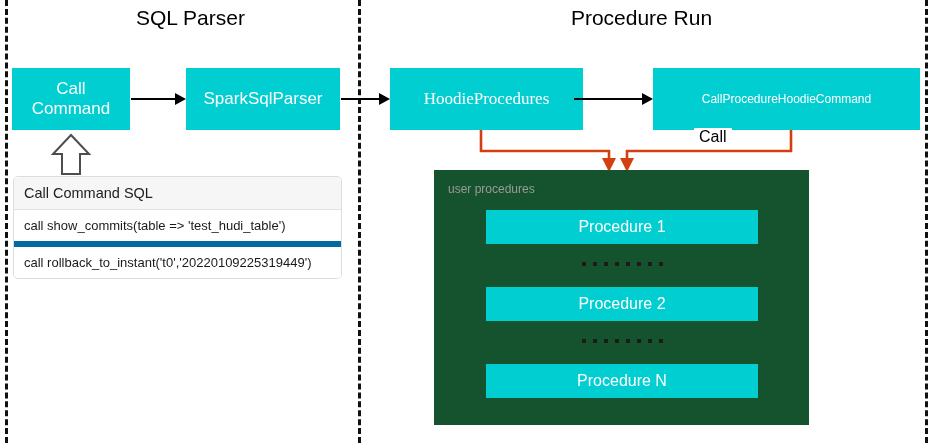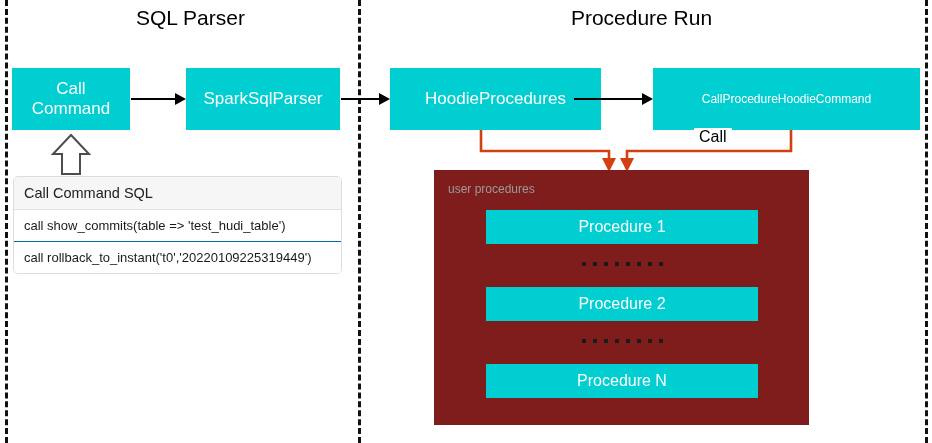--- a/index.html
+++ b/index.html
@@ -52,21 +52,21 @@
     align-items: center;
     justify-content: center;
     text-align: center;
     font-size: 17px;
     line-height: 1.18;
     box-sizing: border-box;
     padding: 2px 4px;
   }
   #box-call-command  { left: 12px;  top: 68px;  width: 118px; height: 62px; }
   #box-spark-parser  { left: 186px; top: 68px;  width: 154px; height: 62px; text-align: right; }
-  #box-hoodie-proc   { left: 390px; top: 68px;  width: 211px; height: 62px; }
+  #box-hoodie-proc   { left: 390px; top: 68px;  width: 193px; height: 62px; font-family: Liberation Serif, serif; }
   #box-call-proc-cmd { left: 653px; top: 68px;  width: 267px; height: 62px; font-size: 12px;}
 
   
   .arrow-h {
     position: absolute;
     height: 12px;
   }
   .arrow-h .shaft {
     position: absolute;
     left: 0;
@@ -115,21 +115,21 @@
   }
   #sql-panel .sql-head {
     background: #f6f6f6;
     border-bottom: 1px solid #e2e2e2;
     font-size: 14.5px;
     color: #202020;
     padding: 8px 10px;
   }
   #sql-panel .sql-row {
     background: #ffffff;
-    border-bottom: 1px solid #0369a1;
+    border-bottom: 6px solid #0369a1;
     font-size: 13px;
     color: #1a1a1a;
     padding: 8px 10px;
     white-space: nowrap;
   }
   #sql-panel .sql-row:last-child { border-bottom: none; }
 
   
   #connectors {
     position: absolute;
@@ -149,21 +149,21 @@
   #label-build { left: 546px; top: 141px; margin-top: 39px; }
   #label-call  { left: 694px; top: 128px; }
 
   
   #user-proc-panel {
     position: absolute;
     left: 434px;
     top: 170px;
     width: 375px;
     height: 255px;
-    background: #7f1d1d;
+    background: #14532d;
     box-sizing: border-box;
   }
   #user-proc-label {
     position: absolute;
     left: 14px;
     top: 12px;
     font-size: 12px;
     color: #9b9b9b;
   }
   .proc-box {

